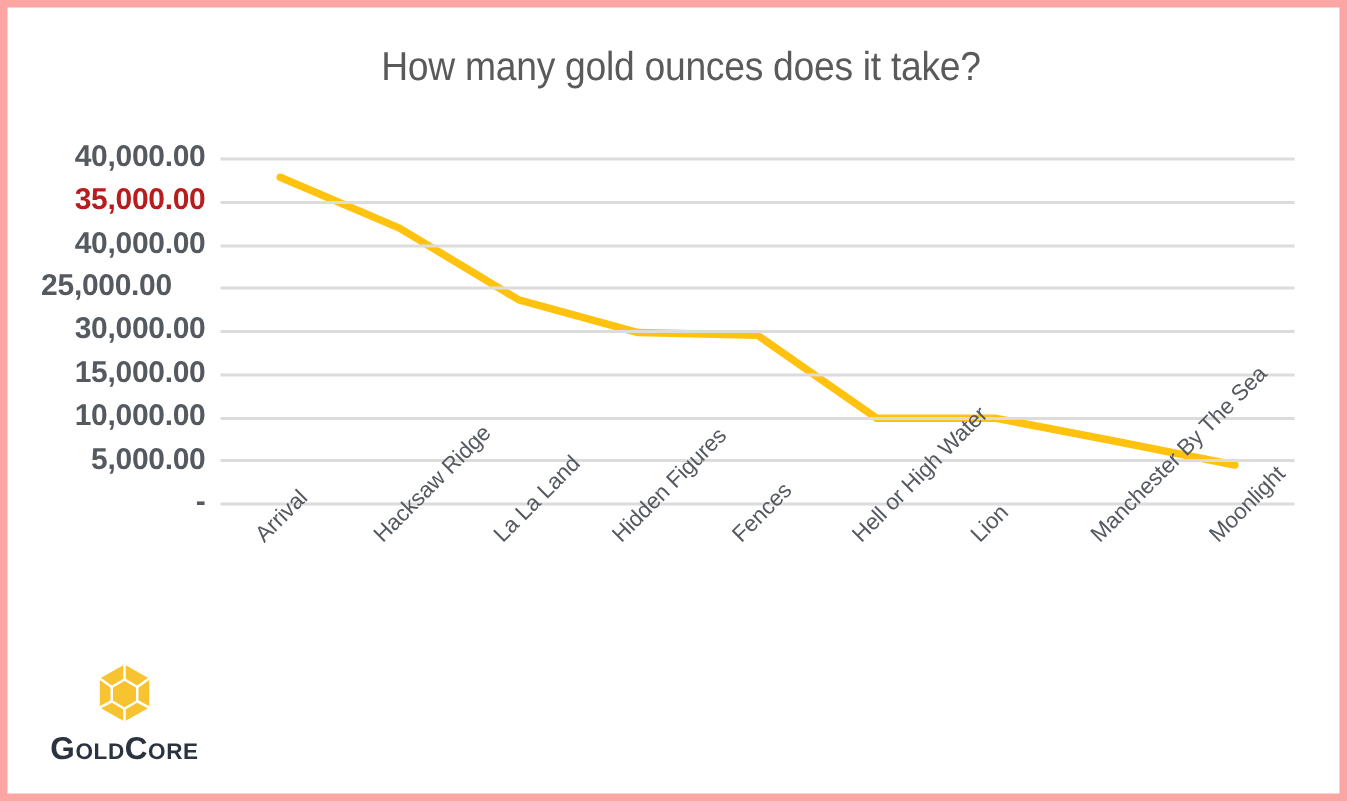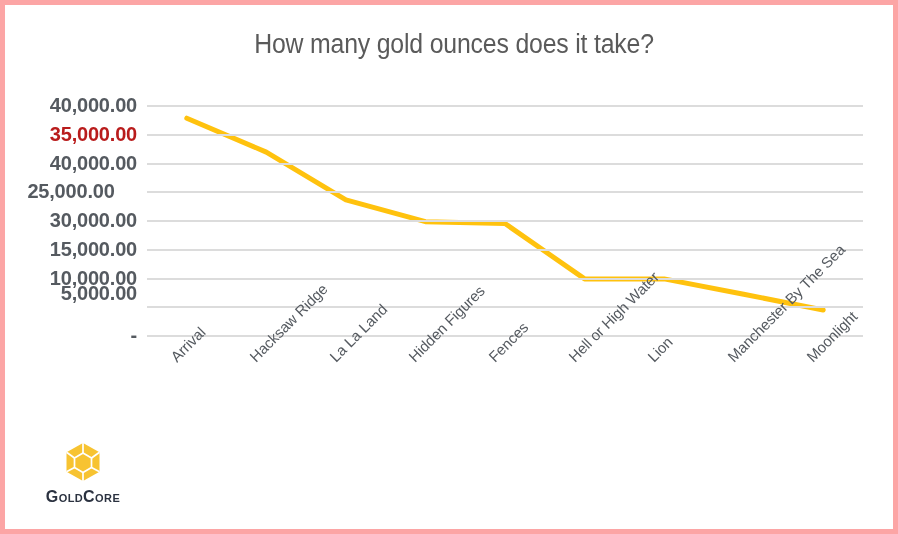--- a/index.html
+++ b/index.html
@@ -105,21 +105,21 @@
     width: 112px;
     text-align: center;
   }
   #logo-mark {
     display: block;
     margin: 0 auto;
   }
   #logo-wordmark {
     display: block;
     margin-top: 6px;
-    font-size: 16px;
+    font-size: 21px;
     font-weight: bold;
     color: #2b3240;
     font-variant: small-caps;
     letter-spacing: 0.4px;
   }
 </style>
 </head>
 <body>
 
 <div id="page">
@@ -127,21 +127,21 @@
   <div id="chart-title">How many gold ounces does it take?</div>
 
   <div id="y-axis">
       <div class="ytick" style="top: 100px; color: rgb(85, 90, 96);">40,000.00</div>
       <div class="ytick" style="top: 128.75px; color: #b91c1c;">35,000.00</div>
       <div class="ytick" style="top: 157.5px; color: rgb(85, 90, 96);">40,000.00</div>
       <div class="ytick" style="top: 186.25px; color: rgb(85, 90, 96); text-align: center;">25,000.00</div>
       <div class="ytick" style="top: 215px; color: rgb(85, 90, 96);">30,000.00</div>
       <div class="ytick" style="top: 243.75px; color: rgb(85, 90, 96); margin-left: 44px;">15,000.00</div>
       <div class="ytick" style="top: 272.5px; color: rgb(85, 90, 96); padding-left: 48px;">10,000.00</div>
-      <div class="ytick" style="top: 288px; color: rgb(85, 90, 96);">5,000.00</div>
+      <div class="ytick" style="top: 302px; color: rgb(85, 90, 96);">5,000.00</div>
       <div class="ytick" style="top: 330px; color: rgb(85, 90, 96);">-</div>
     </div>
 
   <div id="plot">
     <svg id="series-svg" width="716" height="230">
       <polyline id="series-line" fill="none" stroke-width="5" stroke-linejoin="round" stroke-linecap="round" points="39.8,13.2 119.3,47.1 198.9,94.9 278.4,116.7 358.0,118.5 437.6,173.9 517.1,173.9 596.7,189.2 676.2,205.0" stroke="#FFC20E"></polyline>
     </svg>
   <div class="gridline" style="top: 0px; background: rgb(220, 220, 220);"></div>
       <div class="gridline" style="top: 28.75px; background: rgb(220, 220, 220);"></div>
       <div class="gridline" style="top: 57.5px; background: rgb(220, 220, 220);"></div>

